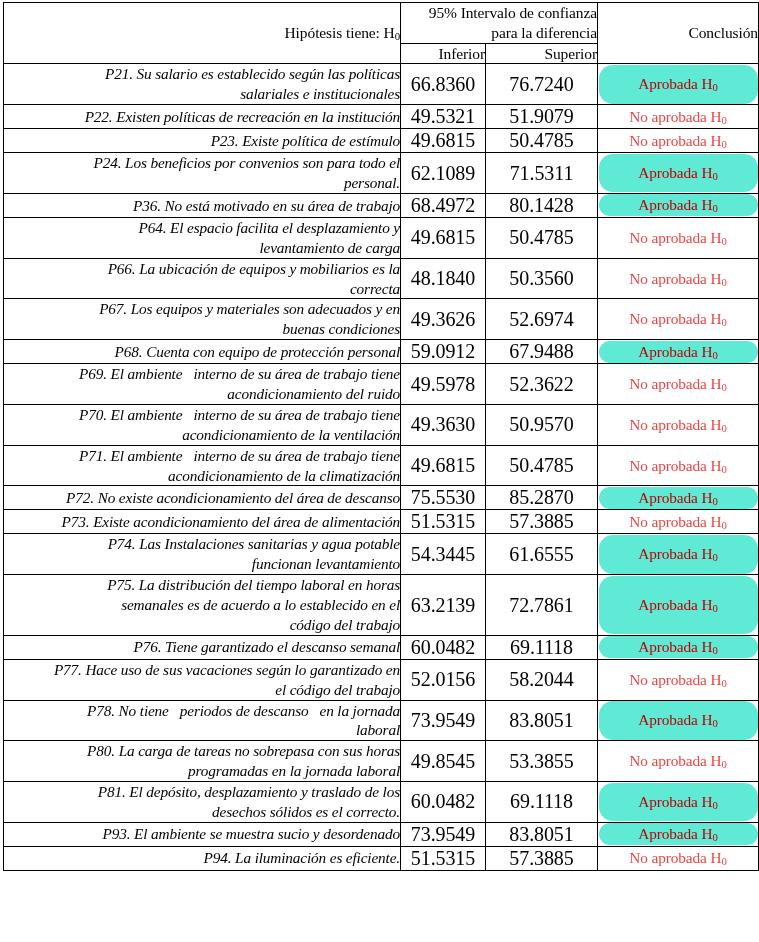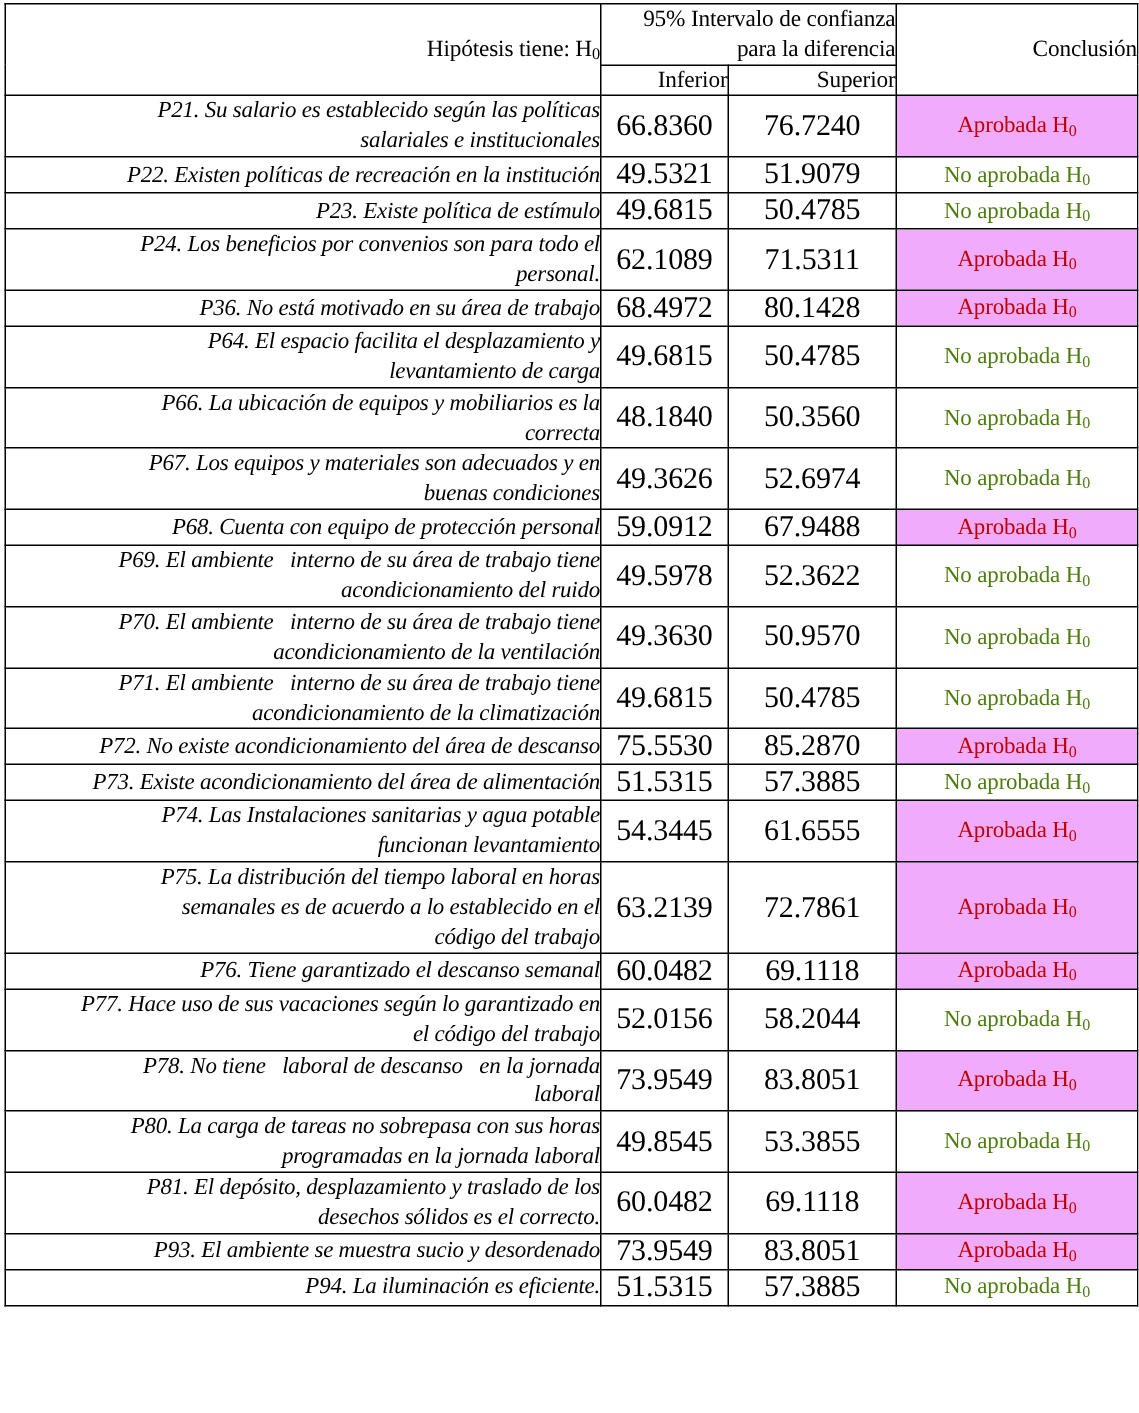--- a/index.html
+++ b/index.html
@@ -94,26 +94,27 @@
     padding: 3px 2px;
     letter-spacing: -0.1px;
   }
   td.conc {
     text-align: center;
     font-size: 15.3px;
     padding: 3px 4px;
     letter-spacing: -0.1px;
   }
   td.conc.approved {
-    background-color: #f0abfc;
+    background-color: #5eead4;
     color: #c00000;
+    border-radius: 15px;
   }
   td.conc.not-approved {
     background-color: #ffffff;
-    color: #4d7c0f;
+    color: #ef4444;
   }
   sub {
     font-size: 0.70em;
     vertical-align: -0.22em;
     line-height: 0;
   }
 </style>
 </head>
 <body>
 
@@ -241,21 +242,21 @@
           <td class="num">69.1118</td>
           <td class="conc approved"><span>Aprobada H</span><sub>0</sub></td>
         </tr>
         <tr>
           <td class="hyp"><span>P77. Hace uso de sus vacaciones según lo garantizado en</span><span class="cont">el código del trabajo</span></td>
           <td class="num">52.0156</td>
           <td class="num">58.2044</td>
           <td class="conc not-approved"><span>No aprobada H</span><sub>0</sub></td>
         </tr>
         <tr>
-          <td class="hyp"><span>P78. No tiene   laboral de descanso   en la jornada</span><span class="cont">laboral</span></td>
+          <td class="hyp"><span>P78. No tiene   periodos de descanso   en la jornada</span><span class="cont">laboral</span></td>
           <td class="num">73.9549</td>
           <td class="num">83.8051</td>
           <td class="conc approved"><span>Aprobada H</span><sub>0</sub></td>
         </tr>
         <tr>
           <td class="hyp"><span>P80. La carga de tareas no sobrepasa con sus horas</span><span class="cont">programadas en la jornada laboral</span></td>
           <td class="num">49.8545</td>
           <td class="num">53.3855</td>
           <td class="conc not-approved"><span>No aprobada H</span><sub>0</sub></td>
         </tr>

